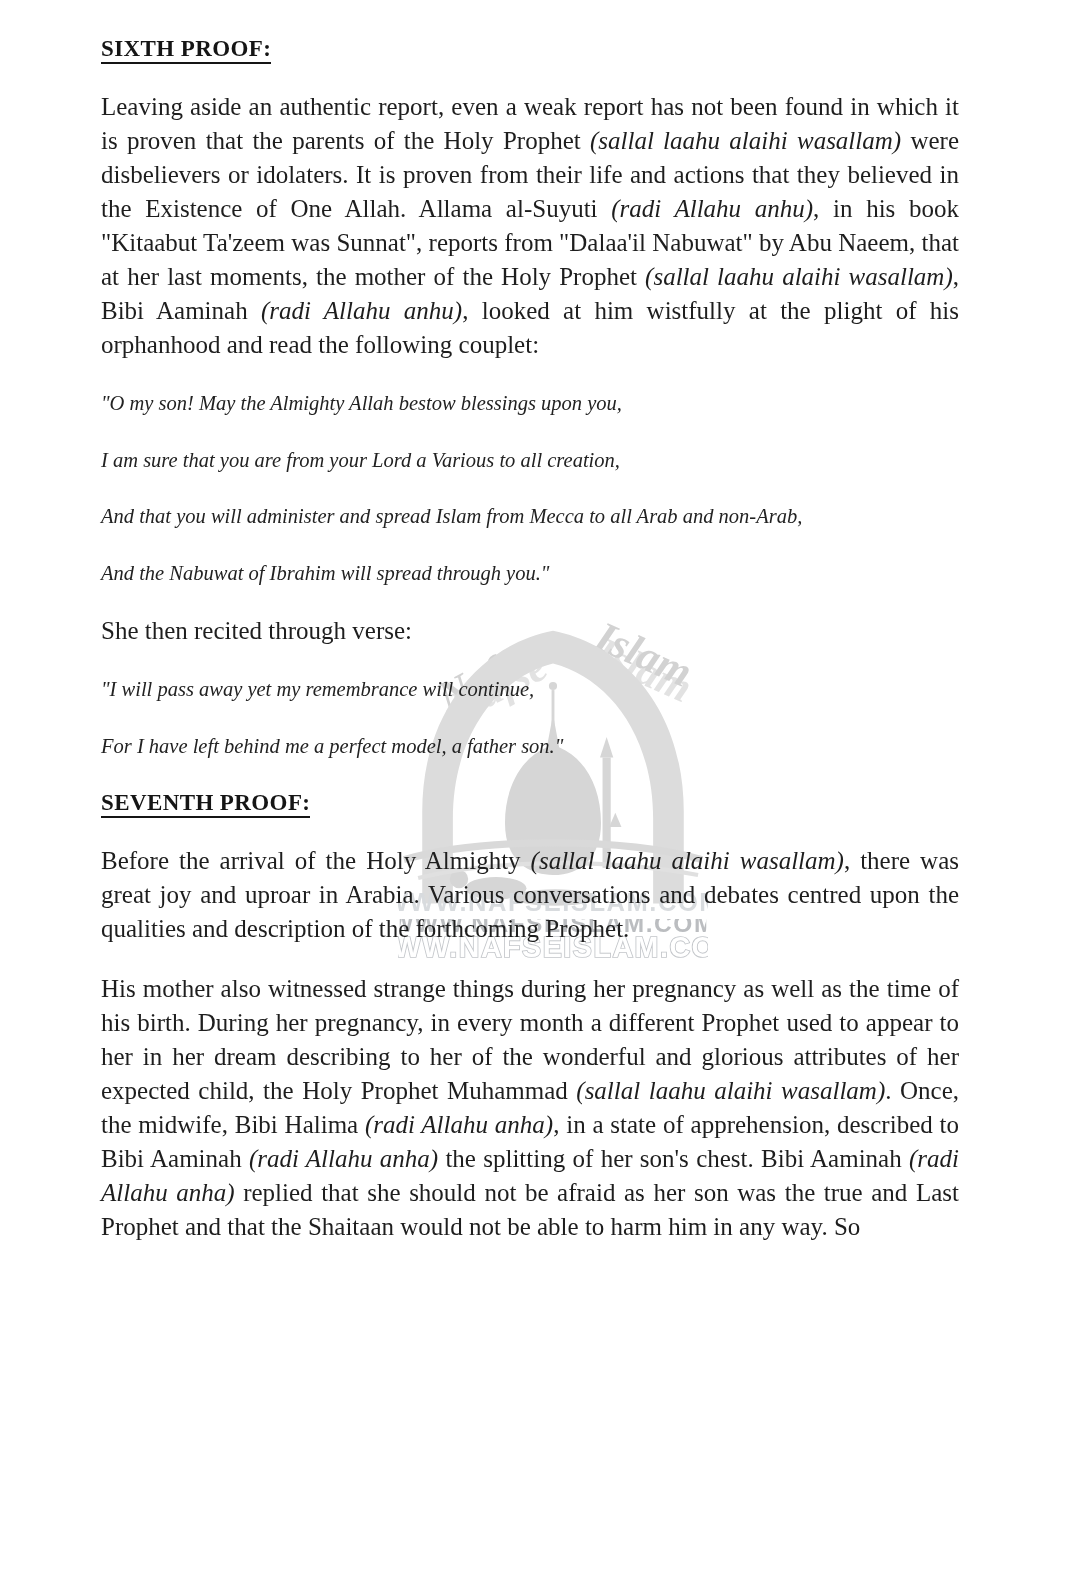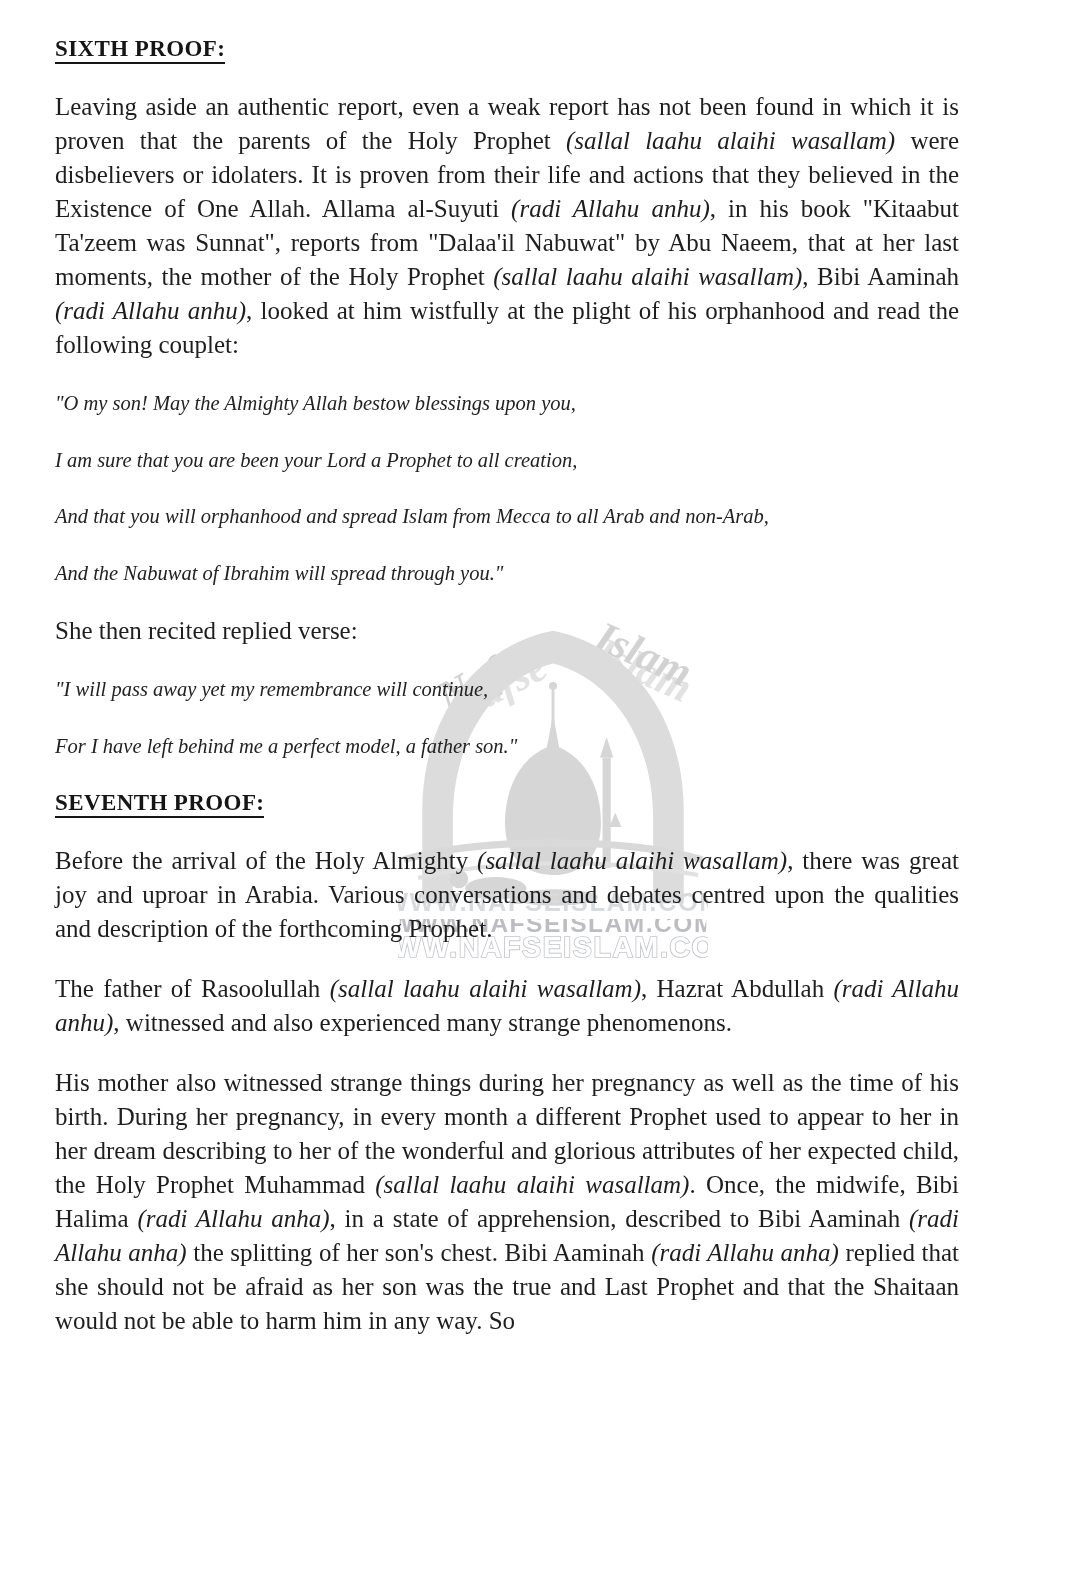--- a/index.html
+++ b/index.html
@@ -18,21 +18,21 @@
     top: 592px;
     width: 310px;
     height: 378px;
     z-index: 1;
     pointer-events: none;
   }
   
   .doc {
     position: absolute;
     inset: 0;
-    padding: 33px 127px 0 55px;
+    padding: 33px 127px 0 101px;
     z-index: 2;
     color: #1e1e1e;
   }
   .heading {
     font-size: 23px;
     font-weight: bold;
     color: #151515;
     letter-spacing: 0.4px;
     line-height: 31px;
     margin: 0 0 26px 0;
@@ -97,25 +97,24 @@
       <text x="150" y="312" font-size="25" fill="#d8dbde">WWW.NAFSEISLAM.COM</text>
       <text x="150" y="333" font-size="24" fill="#aaadb1" opacity="0.8" clip-path="url(#smudgeClip)">WWW.NAFSEISLAM.COM</text>
       <text x="150" y="357" font-size="28" fill="#ffffff" stroke="#c3c6ca" stroke-width="1.7" paint-order="stroke">WWW.NAFSEISLAM.COM</text>
     </g>
   </svg>
 
   <div class="doc">
       <h2 class="heading"><span>SIXTH PROOF:</span></h2>
       <p class="paragraph"><span>Leaving aside an authentic report, even a weak report has not been found in which it is proven that the parents of the Holy Prophet </span><span class="it">(sallal laahu alaihi wasallam)</span><span> were disbelievers or idolaters. It is proven from their life and actions that they believed in the Existence of One Allah. Allama al-Suyuti </span><span class="it">(radi Allahu anhu)</span><span>, in his book "Kitaabut Ta'zeem was Sunnat", reports from "Dalaa'il Nabuwat" by Abu Naeem, that at her last moments, the mother of the Holy Prophet </span><span class="it">(sallal laahu alaihi wasallam)</span><span>, Bibi Aaminah </span><span class="it">(radi Allahu anhu)</span><span>, looked at him wistfully at the plight of his orphanhood and read the following couplet:</span></p>
       <p class="verse"><span>"O my son! May the Almighty Allah bestow blessings upon you,</span></p>
-      <p class="verse"><span>I am sure that you are been your Lord a Prophet to all creation,</span></p>
-      <p class="verse"><span>And that you will orphanhood and spread Islam from Mecca to all Arab and non-Arab,</span></p>
+      <p class="verse"><span>I am sure that you are from your Lord a Various to all creation,</span></p>
+      <p class="verse"><span>And that you will administer and spread Islam from Mecca to all Arab and non-Arab,</span></p>
       <p class="verse"><span>And the Nabuwat of Ibrahim will spread through you."</span></p>
-      <p class="paragraph"><span>She then recited replied verse:</span></p>
+      <p class="paragraph"><span>She then recited through verse:</span></p>
       <p class="verse"><span>"I will pass away yet my remembrance will continue,</span></p>
       <p class="verse"><span>For I have left behind me a perfect model, a father son."</span></p>
       <h2 class="heading"><span>SEVENTH PROOF:</span></h2>
       <p class="paragraph"><span>Before the arrival of the Holy Almighty </span><span class="it">(sallal laahu alaihi wasallam)</span><span>, there was great joy and uproar in Arabia. Various conversations and debates centred upon the qualities and description of the forthcoming Prophet.</span></p>
-      <p class="paragraph"><span>The father of Rasoolullah </span><span class="it">(sallal laahu alaihi wasallam)</span><span>, Hazrat Abdullah </span><span class="it">(radi Allahu anhu)</span><span>, witnessed and also experienced many strange phenomenons.</span></p>
       <p class="paragraph"><span>His mother also witnessed strange things during her pregnancy as well as the time of his birth. During her pregnancy, in every month a different Prophet used to appear to her in her dream describing to her of the wonderful and glorious attributes of her expected child, the Holy Prophet Muhammad </span><span class="it">(sallal laahu alaihi wasallam)</span><span>. Once, the midwife, Bibi Halima </span><span class="it">(radi Allahu anha)</span><span>, in a state of apprehension, described to Bibi Aaminah </span><span class="it">(radi Allahu anha)</span><span> the splitting of her son's chest. Bibi Aaminah </span><span class="it">(radi Allahu anha)</span><span> replied that she should not be afraid as her son was the true and Last Prophet and that the Shaitaan would not be able to harm him in any way. So</span></p>
     </div>
 
 </div>
 
 </body></html>

